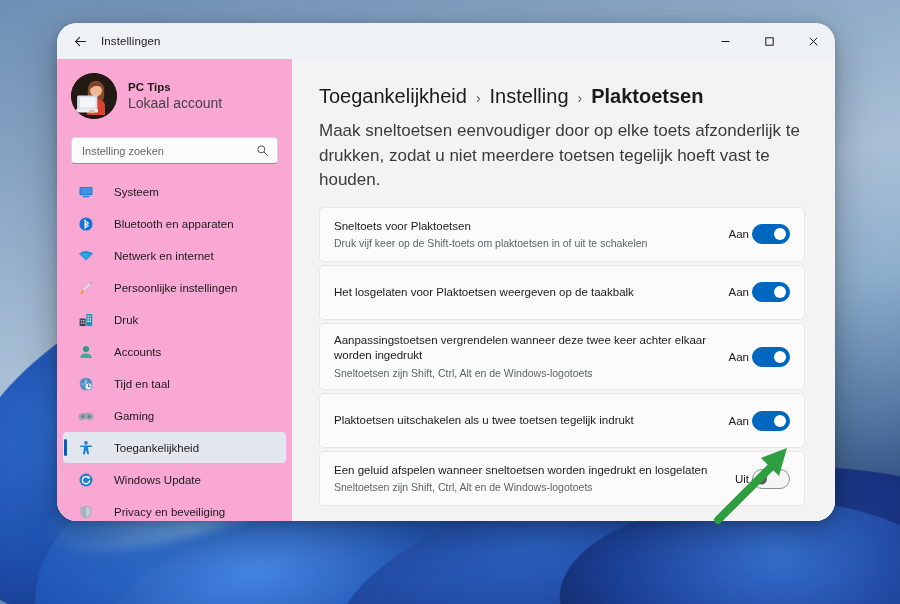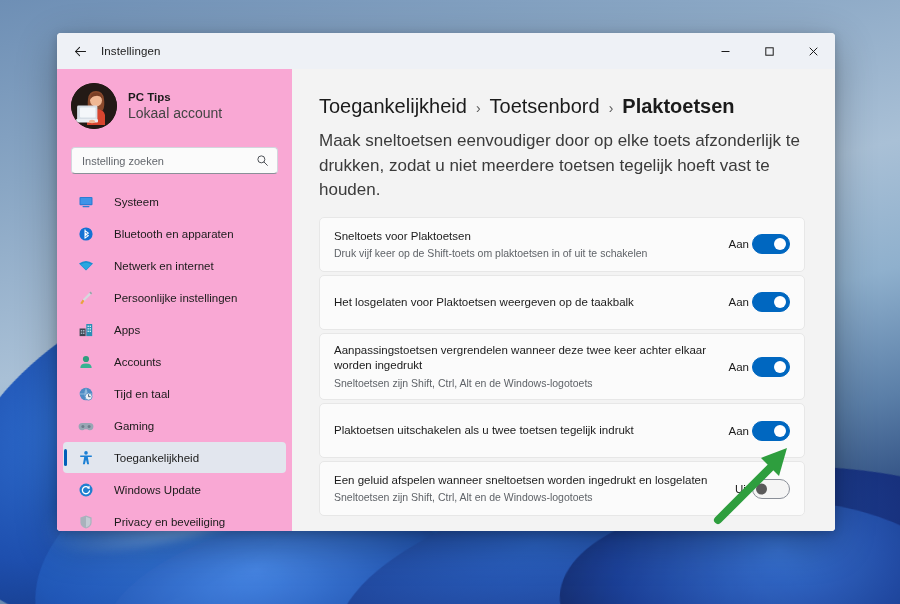--- a/index.html
+++ b/index.html
@@ -68,24 +68,24 @@
     width: 300px; height: 80px;
     background: linear-gradient(100deg, rgba(255,255,255,0) 0%, rgba(150,195,240,.55) 50%, rgba(255,255,255,0) 100%);
     transform: rotate(-16deg);
     border-radius: 50%;
     filter: blur(4px);
   }
 
   
   #settings-window {
     position: absolute;
-    left: 57px; top: 33px;
+    left: 57px; top: 23px;
     width: 778px; height: 498px;
     background: #f3f3f3;
-    border-radius: 4px;
+    border-radius: 20px;
     box-shadow: 0 12px 40px rgba(0,0,0,.30), 0 2px 10px rgba(0,0,0,.18);
     overflow: hidden;
     display: flex;
     flex-direction: column;
   }
 
   
   .titlebar {
     height: 36px;
     background: #eef1f6;
@@ -482,21 +482,21 @@
                 <rect x="5" y="10.5" width="1.5" height="1.5" fill="#9fb3c4"></rect>
                 <rect x="8.3" y="2" width="5.9" height="12.1" fill="#2a8fb5"></rect>
                 <rect x="9.5" y="3.6" width="1.4" height="1.4" fill="#cfeaf5"></rect>
                 <rect x="11.6" y="3.6" width="1.4" height="1.4" fill="#cfeaf5"></rect>
                 <rect x="9.5" y="6.1" width="1.4" height="1.4" fill="#cfeaf5"></rect>
                 <rect x="11.6" y="6.1" width="1.4" height="1.4" fill="#cfeaf5"></rect>
                 <rect x="9.5" y="8.6" width="1.4" height="1.4" fill="#cfeaf5"></rect>
                 <rect x="11.6" y="8.6" width="1.4" height="1.4" fill="#cfeaf5"></rect>
               </svg>
             </span>
-            <span class="navlabel">Apps</span>
+            <span class="navlabel">Druk</span>
           </div>
 
           <div class="navitem">
             <span class="navicon">
               <svg width="16" height="16" viewBox="0 0 16 16">
                 <circle cx="8" cy="5" r="3.1" fill="#2f9e7e"></circle>
                 <path d="M2.3 14 q0-4.4 5.7-4.4 q5.7 0 5.7 4.4z" fill="#37b392"></path>
               </svg>
             </span>
             <span class="navlabel">Accounts</span>
@@ -558,21 +558,21 @@
           </div>
 
         </div>
       </div>
 
       <div class="content">
 
         <div class="breadcrumb">
           <span class="crumb">Toegankelijkheid</span>
           <span class="crumb-sep">›</span>
-          <span class="crumb">Toetsenbord</span>
+          <span class="crumb">Instelling</span>
           <span class="crumb-sep">›</span>
           <span class="crumb current">Plaktoetsen</span>
         </div>
 
         <div class="page-desc">Maak sneltoetsen eenvoudiger door op elke toets afzonderlijk te drukken, zodat u niet meerdere toetsen tegelijk hoeft vast te houden.</div>
 
         <div class="cards">
 
           <div class="card">
             <div class="card-texts">

